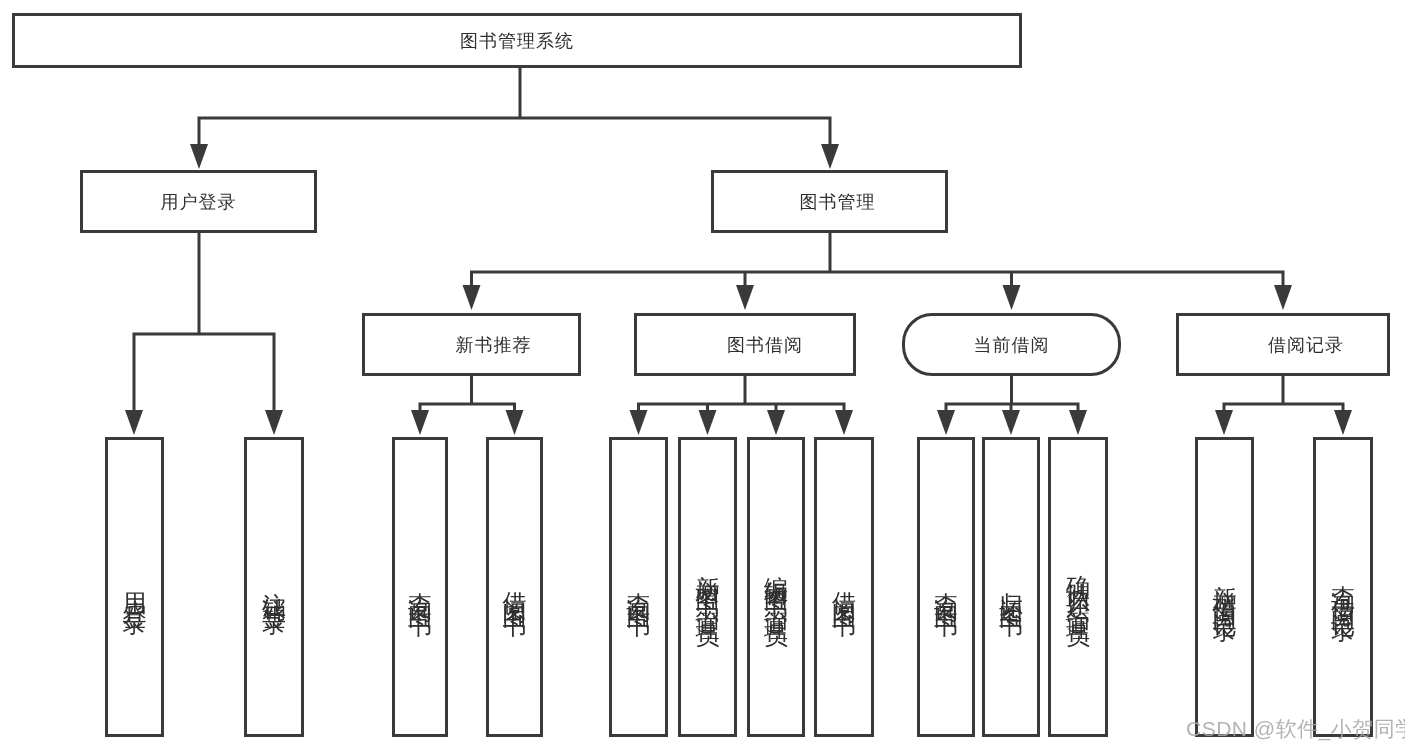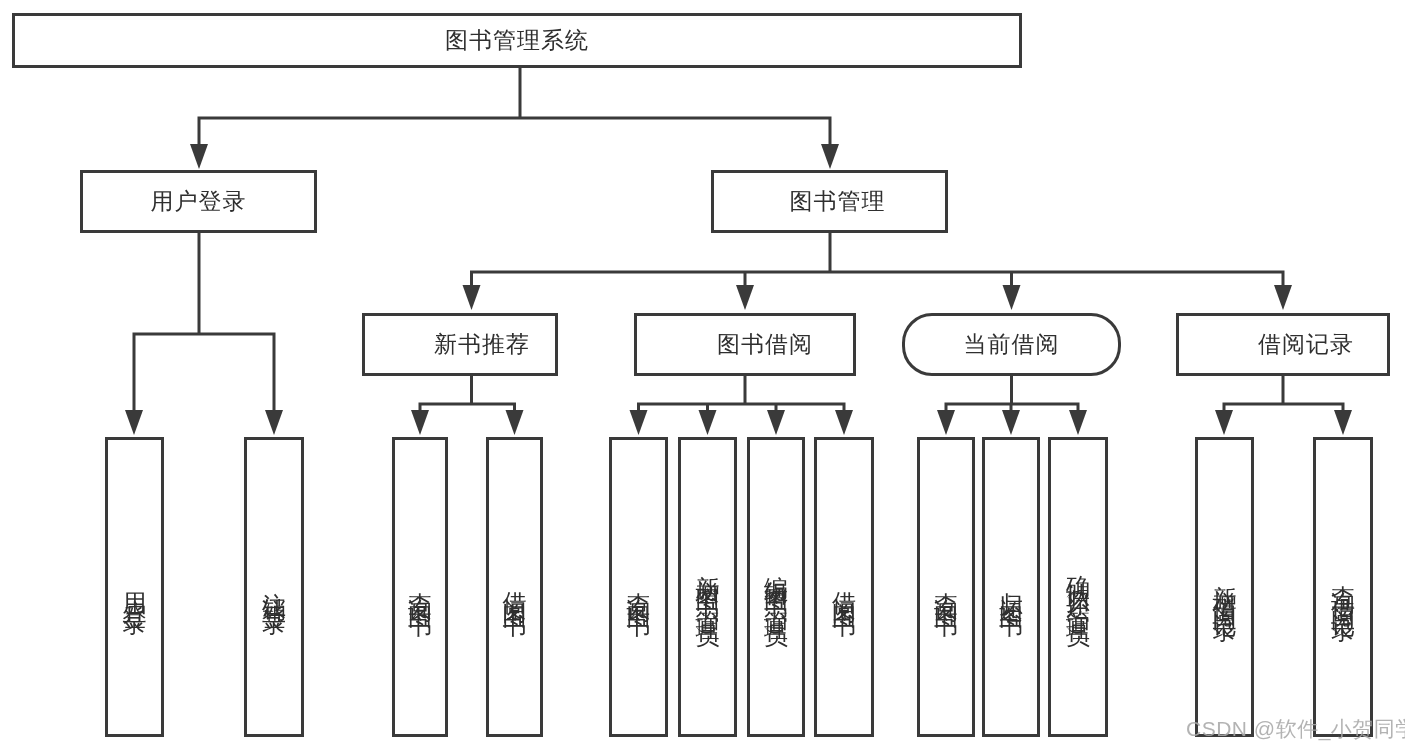--- a/index.html
+++ b/index.html
@@ -24,21 +24,21 @@
     position: absolute;
     box-sizing: border-box;
     border: 3px solid #3a3a3a;
     background: #ffffff;
     display: flex;
     align-items: center;
     justify-content: center;
     color: #2f2f2f;
   }
   .box.h {
-    font-size: 23px;
+    font-size: 18px;
     letter-spacing: 1px;
     white-space: nowrap;
   }
   .box.v span {
     writing-mode: vertical-rl;
     text-orientation: mixed;
     font-size: 24px;
     letter-spacing: 7px;
     line-height: 1;
     white-space: nowrap;
@@ -88,21 +88,21 @@
       <polygon points="1215,410 1233,410 1224,435" fill="#3a3a3a"></polygon>
       <polygon points="1334,410 1352,410 1343,435" fill="#3a3a3a"></polygon>
     </g>
   </svg>
 
   <div class="box h" style="left:12px; top:13px; width:1010px; height:55px;">图书管理系统</div>
 
   <div class="box h" style="left:80px; top:170px; width:237px; height:63px;">用户登录</div>
   <div class="box h" style="left:711px; top:170px; width:237px; height:63px;padding-left:16px;">图书管理</div>
 
-  <div class="box h" style="left:362px; top:313px; width:196px; height:63px;padding-left:44px;">新书推荐</div>
+  <div class="box h" style="left:362px; top:313px; width:219px; height:63px;padding-left:44px;">新书推荐</div>
   <div class="box h" style="left:634px; top:313px; width:222px; height:63px;padding-left:40px;">图书借阅</div>
   <div class="box h" style="left:902px; top:313px; width:219px; height:63px;border-radius:30px;">当前借阅</div>
   <div class="box h" style="left:1176px; top:313px; width:214px; height:63px;padding-left:46px;">借阅记录</div>
 
   <div class="box v" style="left:105px; top:437px; width:59px; height:300px;">
     <span>用户登录</span>
   </div>
   <div class="box v" style="left:244px; top:437px; width:60px; height:300px;">
     <span>注销登录</span>
   </div>

